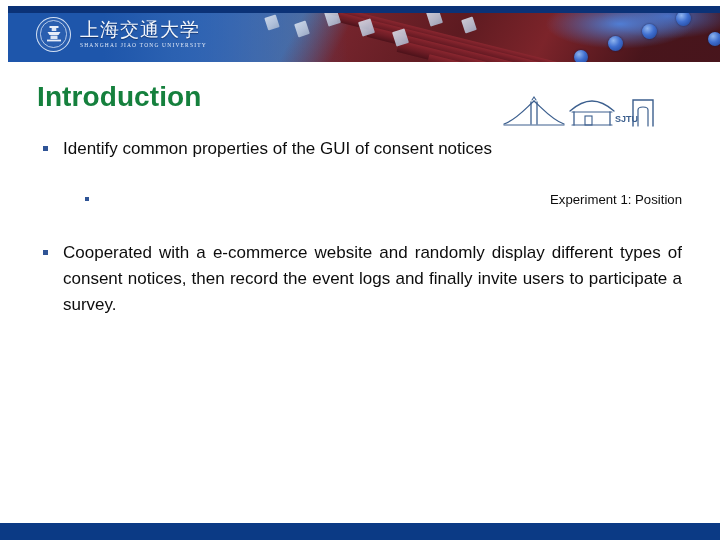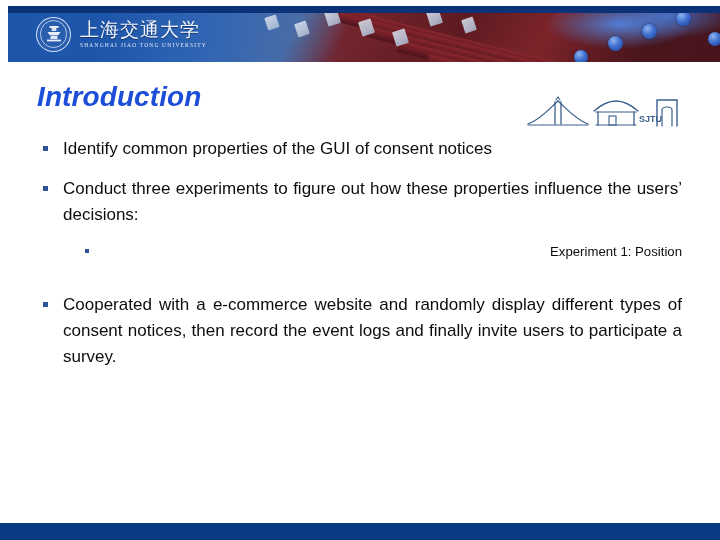--- a/index.html
+++ b/index.html
@@ -145,31 +145,30 @@
     transform-origin: left center;
   }
 
   
   .title {
     position: absolute;
     left: 37px;
     top: 80px;
     font-size: 28px;
     line-height: 34px;
-    color: #1d4ed8;
+    color: #15803d;
     font-weight: 700;
     letter-spacing: .1px;
     white-space: nowrap;
-    font-style: italic;
   }
 
   
   .skyline {
     position: absolute;
-    left: 526px;
+    left: 502px;
     top: 94px;
     width: 152px;
     height: 36px;
   }
   .skyline svg { display: block; }
 
   
   .body {
     position: absolute;
     left: 0;
@@ -307,24 +306,20 @@
 
   <div class="body">
 
     <div class="bullet-l1">
       <span class="marker"></span>
       <span>Identify common properties of the GUI of consent notices</span>
     </div>
 
     <div class="spacer-14"></div>
 
-    <div class="bullet-l1">
-      <span class="marker"></span>
-      <span>Conduct three experiments to figure out how these properties influence the users’ decisions:</span>
-    </div>
 
     <div class="spacer-10"></div>
 
     <div class="bullet-l2">
       <span class="marker"></span>
       <span>Experiment 1: Position</span>
     </div>
 
     <div class="spacer-6"></div>
 

